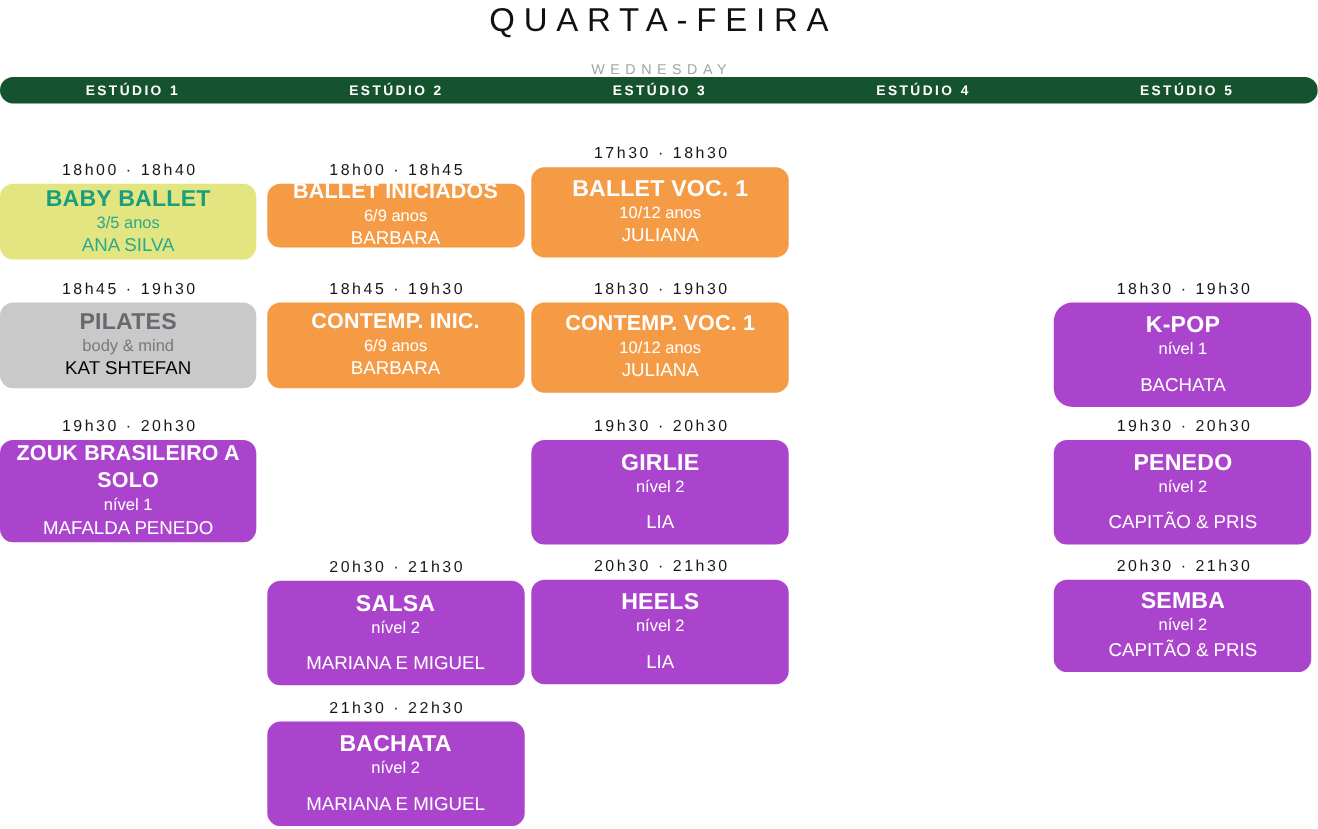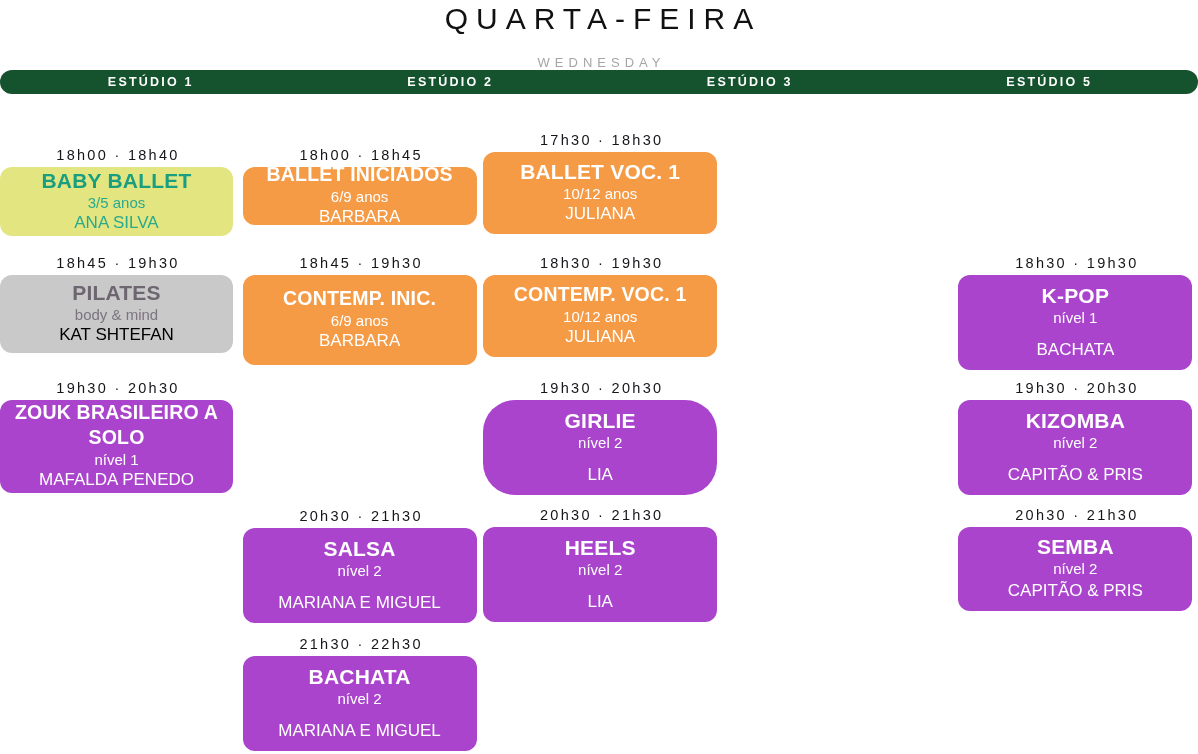--- a/index.html
+++ b/index.html
@@ -152,20 +152,21 @@
 
 <div class="page-header">
   <div class="day-title">QUARTA-FEIRA</div>
   <div class="day-subtitle">WEDNESDAY</div>
 </div>
 
 <div class="studio-bar" id="studio-bar">
     <div class="studio-cell">ESTÚDIO 1</div>
     <div class="studio-cell">ESTÚDIO 2</div>
     <div class="studio-cell">ESTÚDIO 3</div>
+    <div class="studio-cell">ESTÚDIO 4</div>
     <div class="studio-cell">ESTÚDIO 5</div>
   </div>
 
 <div class="grid" id="grid">
     <div class="column col-1">
       <div class="slot" style="top: 45px;">
         <div class="time-label">18h00 · 18h40</div>
         <div class="card theme-lime" style="height: 69px;">
           <div class="c-title">BABY BALLET</div>
           <div class="c-sub">3/5 anos</div>
@@ -193,21 +194,21 @@
       <div class="slot" style="top: 45px;">
         <div class="time-label">18h00 · 18h45</div>
         <div class="card theme-orange" style="height: 58px;">
           <div class="c-title small">BALLET INICIADOS</div>
           <div class="c-sub">6/9 anos</div>
           <div class="c-teacher">BARBARA</div>
         </div>
       </div>
       <div class="slot" style="top: 153px;">
         <div class="time-label">18h45 · 19h30</div>
-        <div class="card theme-orange" style="height: 90px;">
+        <div class="card theme-orange" style="height: 78px;">
           <div class="c-title small">CONTEMP. INIC.</div>
           <div class="c-sub">6/9 anos</div>
           <div class="c-teacher">BARBARA</div>
         </div>
       </div>
       <div class="slot" style="top: 406px;">
         <div class="time-label">20h30 · 21h30</div>
         <div class="card theme-purple" style="height: 95px;">
           <div class="c-title">SALSA</div>
           <div class="c-sub">nível 2</div>
@@ -237,52 +238,52 @@
       <div class="slot" style="top: 153px;">
         <div class="time-label">18h30 · 19h30</div>
         <div class="card theme-orange" style="height: 82px;">
           <div class="c-title small">CONTEMP. VOC. 1</div>
           <div class="c-sub">10/12 anos</div>
           <div class="c-teacher">JULIANA</div>
         </div>
       </div>
       <div class="slot" style="top: 278px;">
         <div class="time-label">19h30 · 20h30</div>
-        <div class="card theme-purple" style="height: 95px; border-radius: 32px;">
+        <div class="card theme-purple" style="height: 95px;">
           <div class="c-title">GIRLIE</div>
           <div class="c-sub">nível 2</div>
           <div class="c-gap"></div>
           <div class="c-teacher">LIA</div>
         </div>
       </div>
       <div class="slot" style="top: 405px;">
         <div class="time-label">20h30 · 21h30</div>
         <div class="card theme-purple" style="height: 95px;">
           <div class="c-title">HEELS</div>
           <div class="c-sub">nível 2</div>
           <div class="c-gap"></div>
           <div class="c-teacher">LIA</div>
         </div>
       </div>
     </div>
     <div class="column col-4"></div>
     <div class="column col-5">
       <div class="slot" style="top: 153px;">
         <div class="time-label">18h30 · 19h30</div>
-        <div class="card theme-purple" style="height: 95px;">
+        <div class="card theme-purple" style="height: 95px; border-radius: 17px;">
           <div class="c-title">K-POP</div>
           <div class="c-sub">nível 1</div>
           <div class="c-gap"></div>
           <div class="c-teacher">BACHATA</div>
         </div>
       </div>
       <div class="slot" style="top: 278px;">
         <div class="time-label">19h30 · 20h30</div>
         <div class="card theme-purple" style="height: 95px;">
-          <div class="c-title">KIZOMBA</div>
+          <div class="c-title">PENEDO</div>
           <div class="c-sub">nível 2</div>
           <div class="c-gap"></div>
           <div class="c-teacher">CAPITÃO &amp; PRIS</div>
         </div>
       </div>
       <div class="slot" style="top: 405px;">
         <div class="time-label">20h30 · 21h30</div>
         <div class="card theme-purple" style="height: 84px; justify-content: flex-end;">
           <div class="c-title">SEMBA</div>
           <div class="c-sub">nível 2</div>

